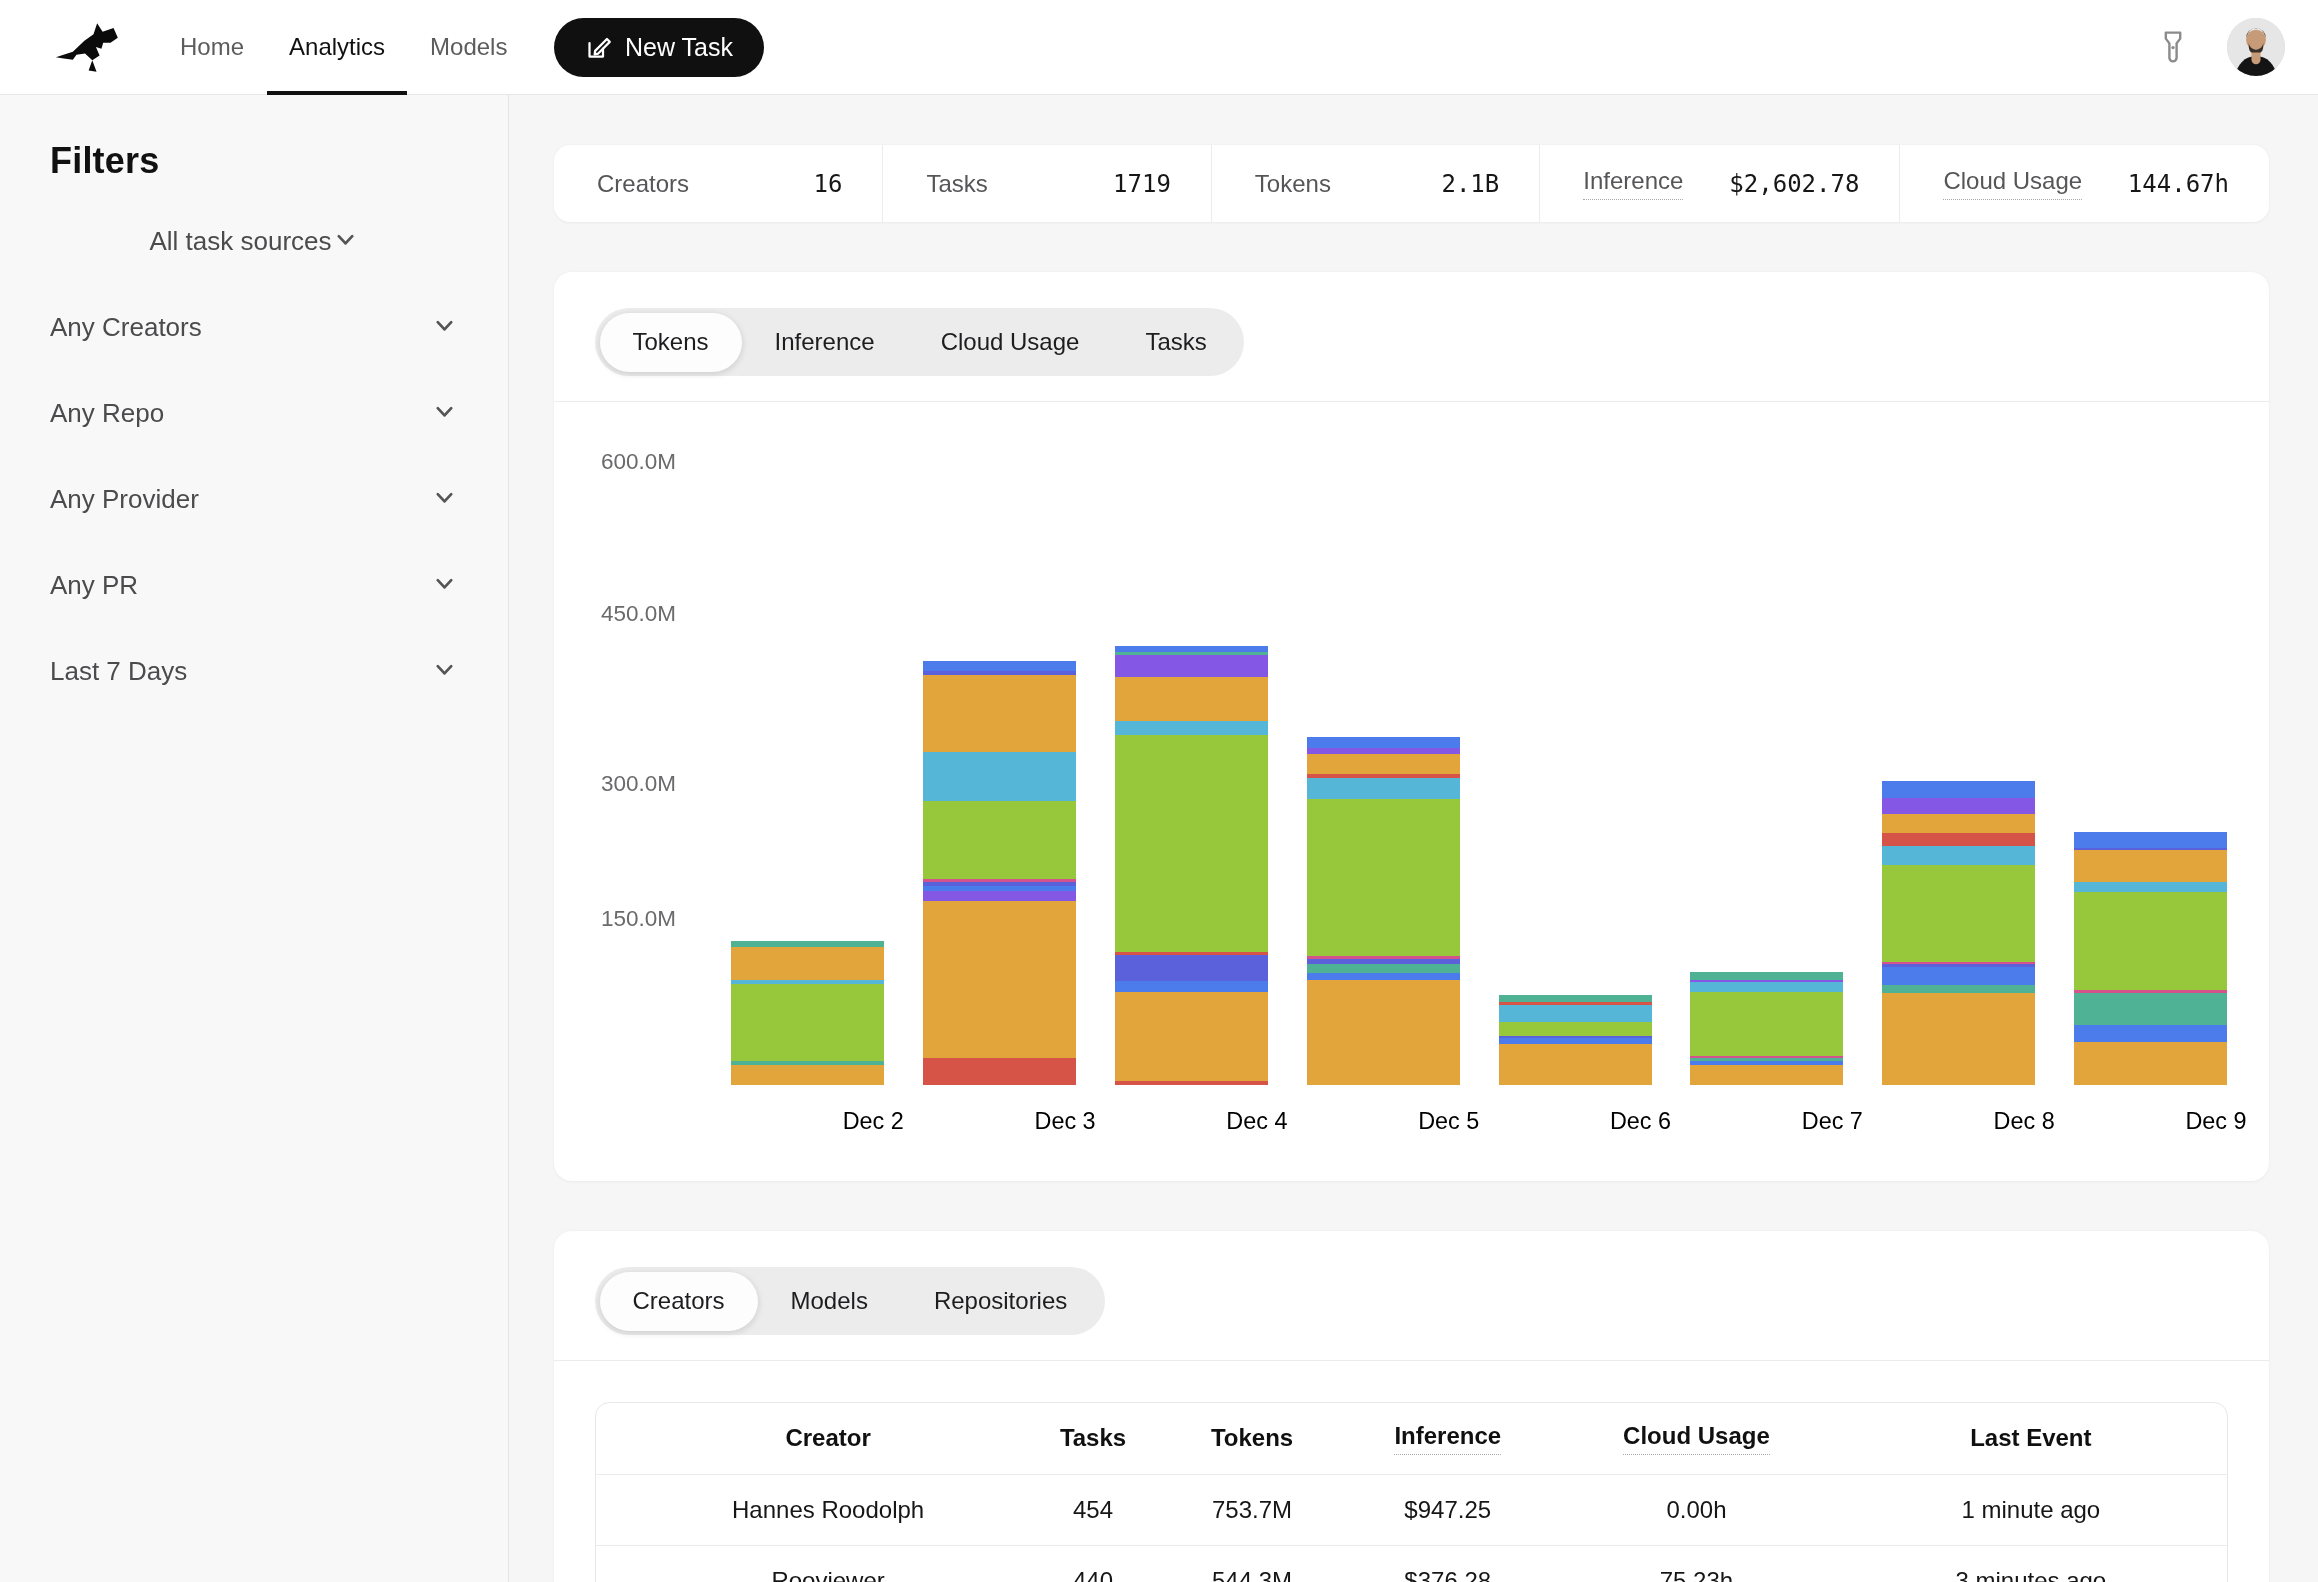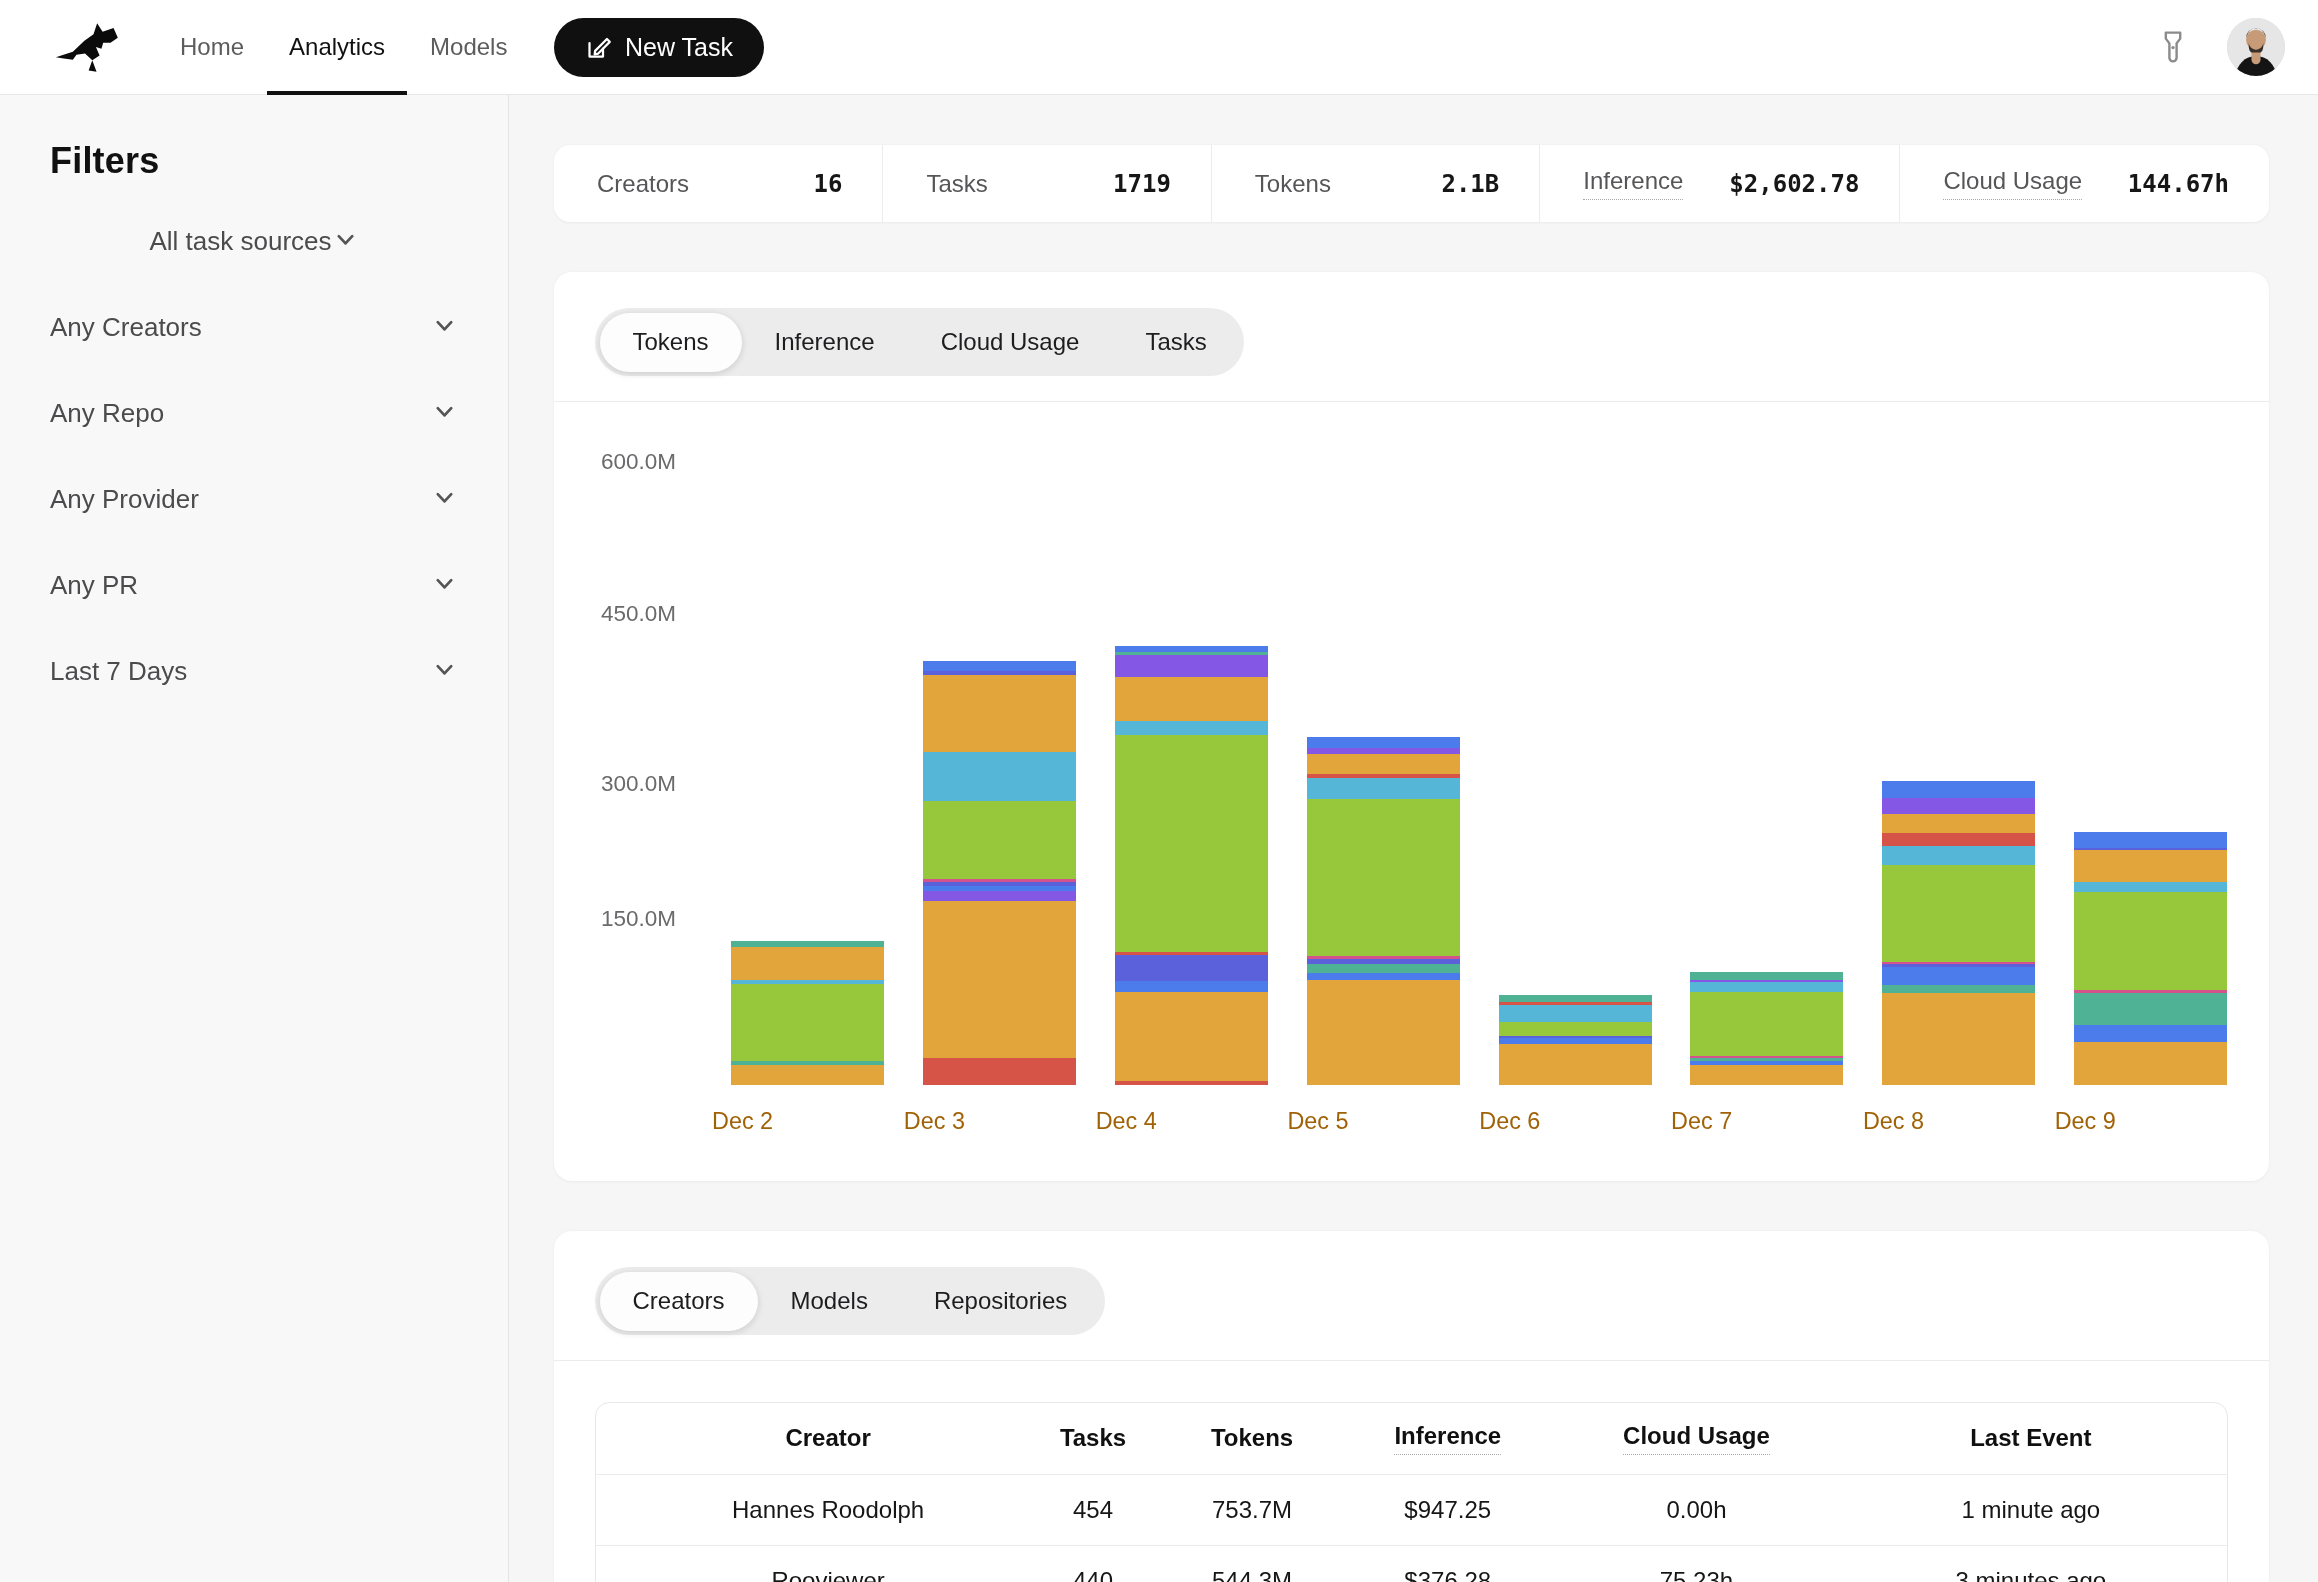--- a/index.html
+++ b/index.html
@@ -38,42 +38,42 @@
   .stats { background:#fff; border-radius:16px; height:77px; display:flex;
            box-shadow:0 0.9px 2.7px rgba(0,0,0,.05); overflow:hidden; }
   .stat-cell { display:flex; align-items:center; justify-content:space-between;
                padding:0 40px 0 43px; border-left:0.9px solid #ececec; }
   .stat-cell:first-child { border-left:none; }
   .stat-cell.w1 { flex:0 0 19.15%; }
   .stat-cell.w2 { flex:0 0 21.0%; }
   .stat-cell.w3 { flex:1 1 auto; }
   .stat-label { font-size:24px; color:#565658; }
   .stat-label.dotted, th .dotted { border-bottom:1.8px dotted #a9a9a9; padding-bottom:4.5px; }
-  .stat-value { font-family:"DejaVu Sans Mono", monospace; font-size:24px; font-weight:700; color:#161616; }
+  .stat-value { font-family:"DejaVu Sans Mono", monospace; font-size:24px; font-weight:400; color:#161616; }
 
   
   .card { background:#fff; border-radius:18px; box-shadow:0 0.9px 2.7px rgba(0,0,0,.05); margin-top:50px; }
   .tabs-row { padding:36px 0 25px 41px; border-bottom:1.4px solid #ececec; }
   .pill-group { display:inline-flex; background:#ececec; border-radius:36px; padding:4.5px; }
   .pill-tab { border:none; background:transparent; font-family:"Liberation Sans", sans-serif;
               font-size:24px; color:#1d1d1f; padding:0 33px; height:59px; border-radius:30px;
               cursor:pointer; }
   .pill-tab.active { background:#fdfdfd; box-shadow:0 1.8px 7.2px rgba(0,0,0,.14); font-weight:500; }
 
   
   .chart-card { height:909px; }
   .chart-area { position:relative; height:779px; }
   .plot { position:absolute; left:158px; right:22.5px; top:13.5px; bottom:96px; }
   .ytick { position:absolute; left:0; width:122px; text-align:right; font-size:22.5px; color:#6a6a6c; }
   .bars { display:flex; height:100%; align-items:flex-end; }
   .bar-slot { flex:1; height:100%; display:flex; align-items:flex-end; justify-content:center; position:relative; }
   .bar { width:153px; display:flex; flex-direction:column-reverse; }
   .bar-seg { width:100%; }
-  .x-label { position:absolute; top:calc(100% + 23.4px); left:0; right:0; text-align:left;
-             font-size:23.4px; color:#a16207; }
+  .x-label { position:absolute; top:calc(100% + 23.4px); left:0; right:0; text-align:right;
+             font-size:23.4px; color:#000000; }
 
   
   .table-card { min-height:360px; padding-bottom:54px; }
   .table-wrap { margin:41px 41px 0 41px; border:1.4px solid #e8e8e9; border-radius:14.4px 14.4px 0 0;
                 overflow:hidden; }
   table { width:100%; border-collapse:collapse; table-layout:fixed; }
   th, td { text-align:center; font-size:24px; padding:0 9px 0 0; height:71px; }
   th:first-child, td:first-child { padding-left:41px; }
   th { font-weight:700; color:#101010; }
   td { color:#161616; border-top:1.4px solid #ececec; }

